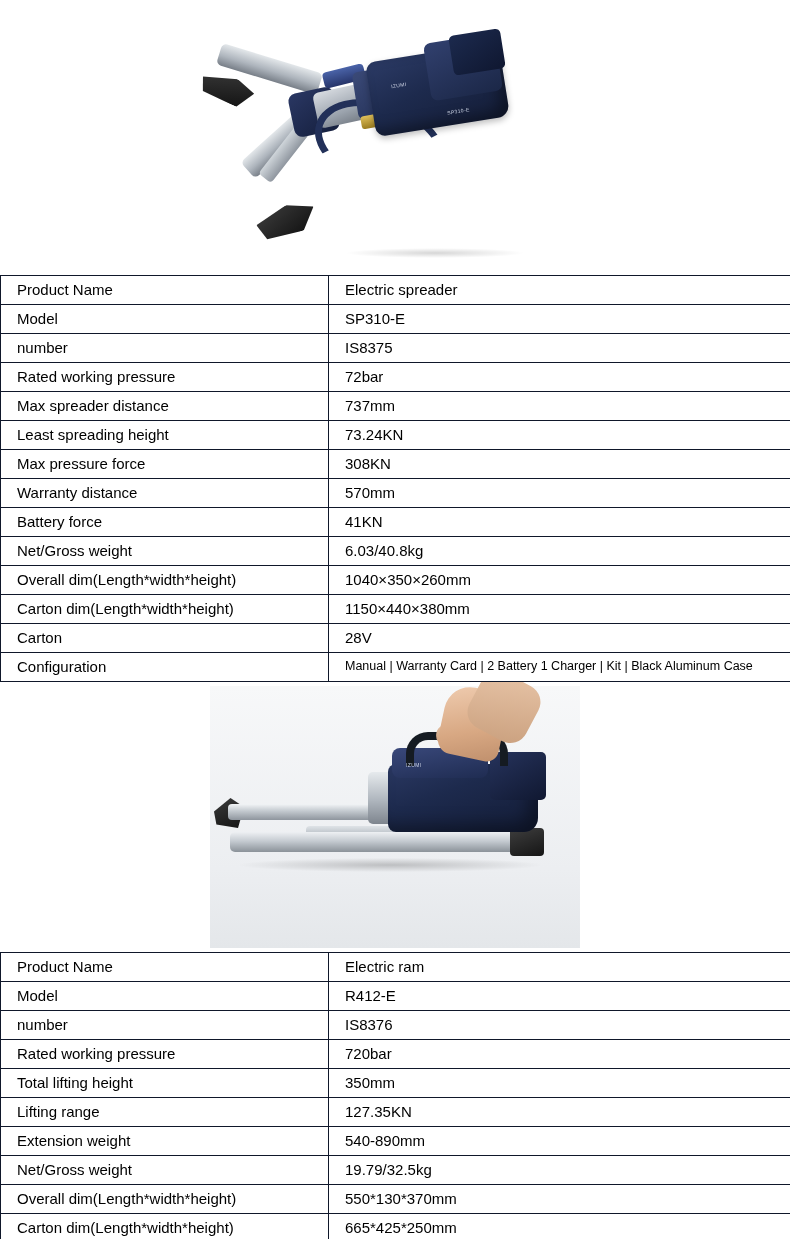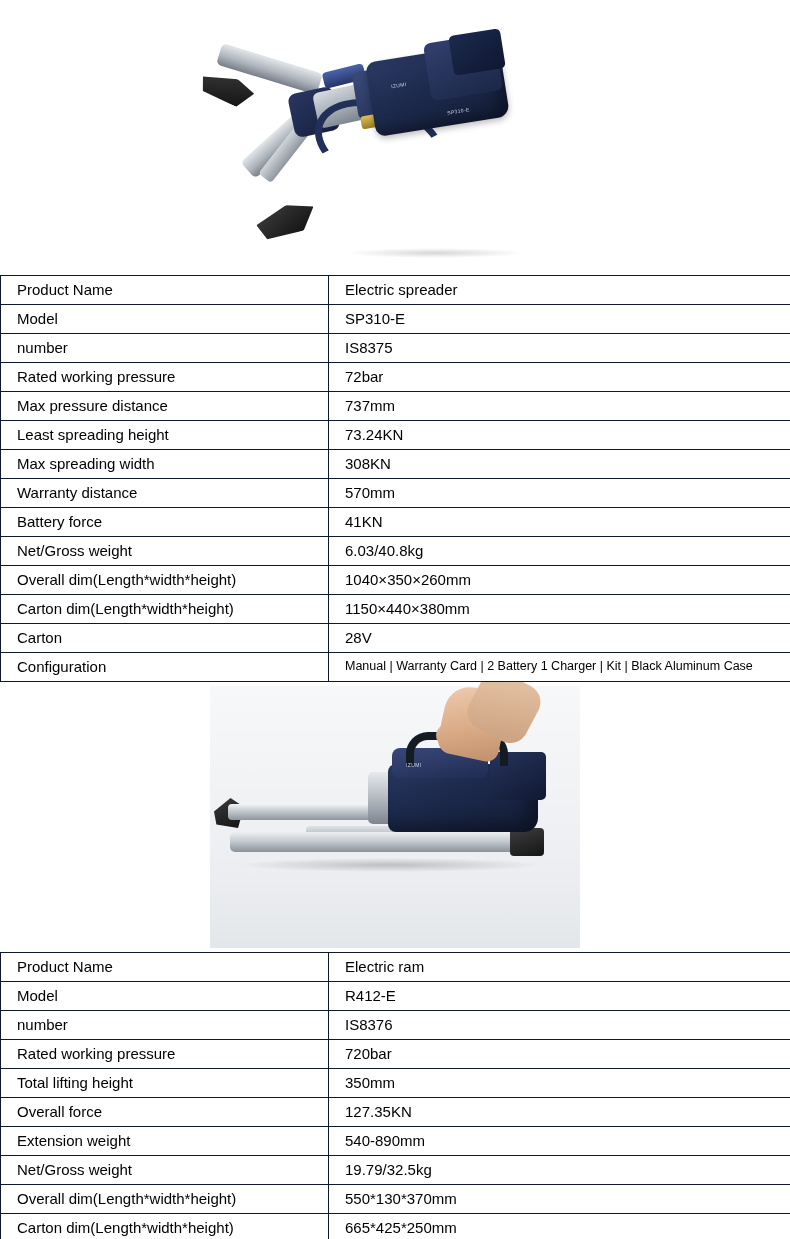--- a/index.html
+++ b/index.html
@@ -365,29 +365,29 @@
       </tr>
       <tr>
         <td class="k">number</td>
         <td class="v">IS8375</td>
       </tr>
       <tr>
         <td class="k">Rated working pressure</td>
         <td class="v">72bar</td>
       </tr>
       <tr>
-        <td class="k">Max pressure distance</td>
+        <td class="k">Max spreader distance</td>
         <td class="v">737mm</td>
       </tr>
       <tr>
         <td class="k">Least spreading height</td>
         <td class="v">73.24KN</td>
       </tr>
       <tr>
-        <td class="k">Max spreading width</td>
+        <td class="k">Max pressure force</td>
         <td class="v">308KN</td>
       </tr>
       <tr>
         <td class="k">Warranty distance</td>
         <td class="v">570mm</td>
       </tr>
       <tr>
         <td class="k">Battery force</td>
         <td class="v">41KN</td>
       </tr>
@@ -453,21 +453,21 @@
       </tr>
       <tr>
         <td class="k">Rated working pressure</td>
         <td class="v">720bar</td>
       </tr>
       <tr>
         <td class="k">Total lifting height</td>
         <td class="v">350mm</td>
       </tr>
       <tr>
-        <td class="k">Overall force</td>
+        <td class="k">Lifting range</td>
         <td class="v">127.35KN</td>
       </tr>
       <tr>
         <td class="k">Extension weight</td>
         <td class="v">540-890mm</td>
       </tr>
       <tr>
         <td class="k">Net/Gross weight</td>
         <td class="v">19.79/32.5kg</td>
       </tr>

